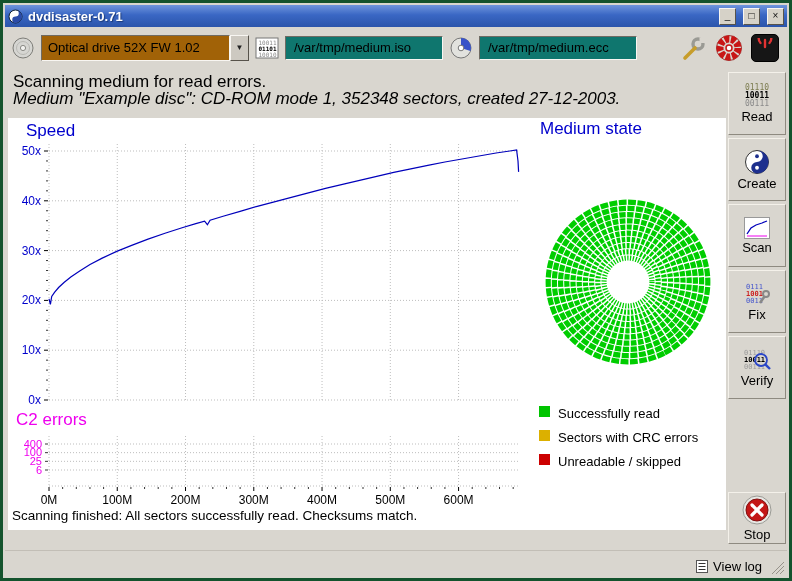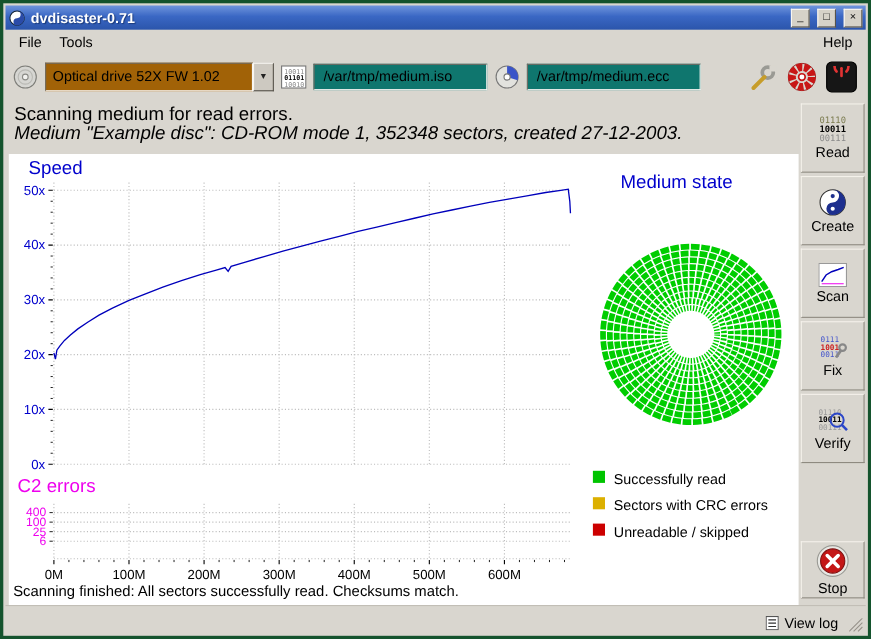--- a/index.html
+++ b/index.html
@@ -38,21 +38,21 @@
     display:flex; align-items:center; justify-content:center; }
   
   .main { flex:1; display:flex; min-height:0; }
   .content { width:722px; display:flex; flex-direction:column; }
   .heading { flex:0 0 50px; padding:5px 0 0 8px; font-size:17px; line-height:17px; }
   .heading .line2 { font-style:italic; }
   .canvas { position:relative; height:412px; width:718px; margin-left:3px; background:#fff; }
   #chart-svg { position:absolute; left:0; top:0; width:718px; height:412px; }
   .float-label { position:absolute; font-size:17px; }
   #speed-title { left:18px; top:3px; }
-  #medium-title { left:532px; top:16px;margin-left:24px; }
+  #medium-title { left:532px; top:1px; }
   #c2-title { left:8px; top:292px; }
   #footer-status { left:4px; top:390px; font-size:13.5px; color:#000; }
   .legend { position:absolute; left:531px; top:288px; display:flex; flex-direction:column; }
   .legend-row { display:flex; height:24px; gap:8px; }
   .swatch { width:11px; height:11px; flex:0 0 11px; }
   .legend-lab { font-size:13px; white-space:nowrap; }
   
   .sidebar { flex:1; display:flex; flex-direction:column; align-items:center; padding:4px 0; gap:3px; }
   .sbtn { width:58px; height:63px; display:flex; flex-direction:column; align-items:center;
     justify-content:center; gap:1px; background:#d9d6cf; border:1px solid;
@@ -77,25 +77,20 @@
     <svg width="15" height="15">
       <circle cx="7.5" cy="7.5" r="6.5" fill="#fff" stroke="#123"></circle>
       <path d="M7.5,1 a6.5,6.5 0 0 1 0,13 a3.25,3.25 0 0 1 0,-6.5 a3.25,3.25 0 0 0 0,-6.5 z" fill="#2a4ba8"></path>
     </svg>
     <span class="title-text">dvdisaster-0.71</span>
     <span class="tbtn">_</span>
     <span class="tbtn">□</span>
     <span class="tbtn">×</span>
   </div>
 
-  <div class="menubar">
-    <span class="menu-item">File</span>
-    <span class="menu-item">Tools</span>
-    <span class="menu-item menu-help">Help</span>
-  </div>
 
   <div class="toolbar">
     <svg width="24" height="24">
       <circle cx="12" cy="12" r="10" fill="#d6d6d2" stroke="#7d7d78"></circle>
       <circle cx="12" cy="12" r="6.5" fill="none" stroke="#b9b9b4"></circle>
       <circle cx="12" cy="12" r="2.6" fill="#f2f2ef" stroke="#8a8a85"></circle>
     </svg>
     <div class="combo">
       <span class="combo-text">Optical drive 52X FW 1.02</span>
       <span class="combo-btn">▼</span>

